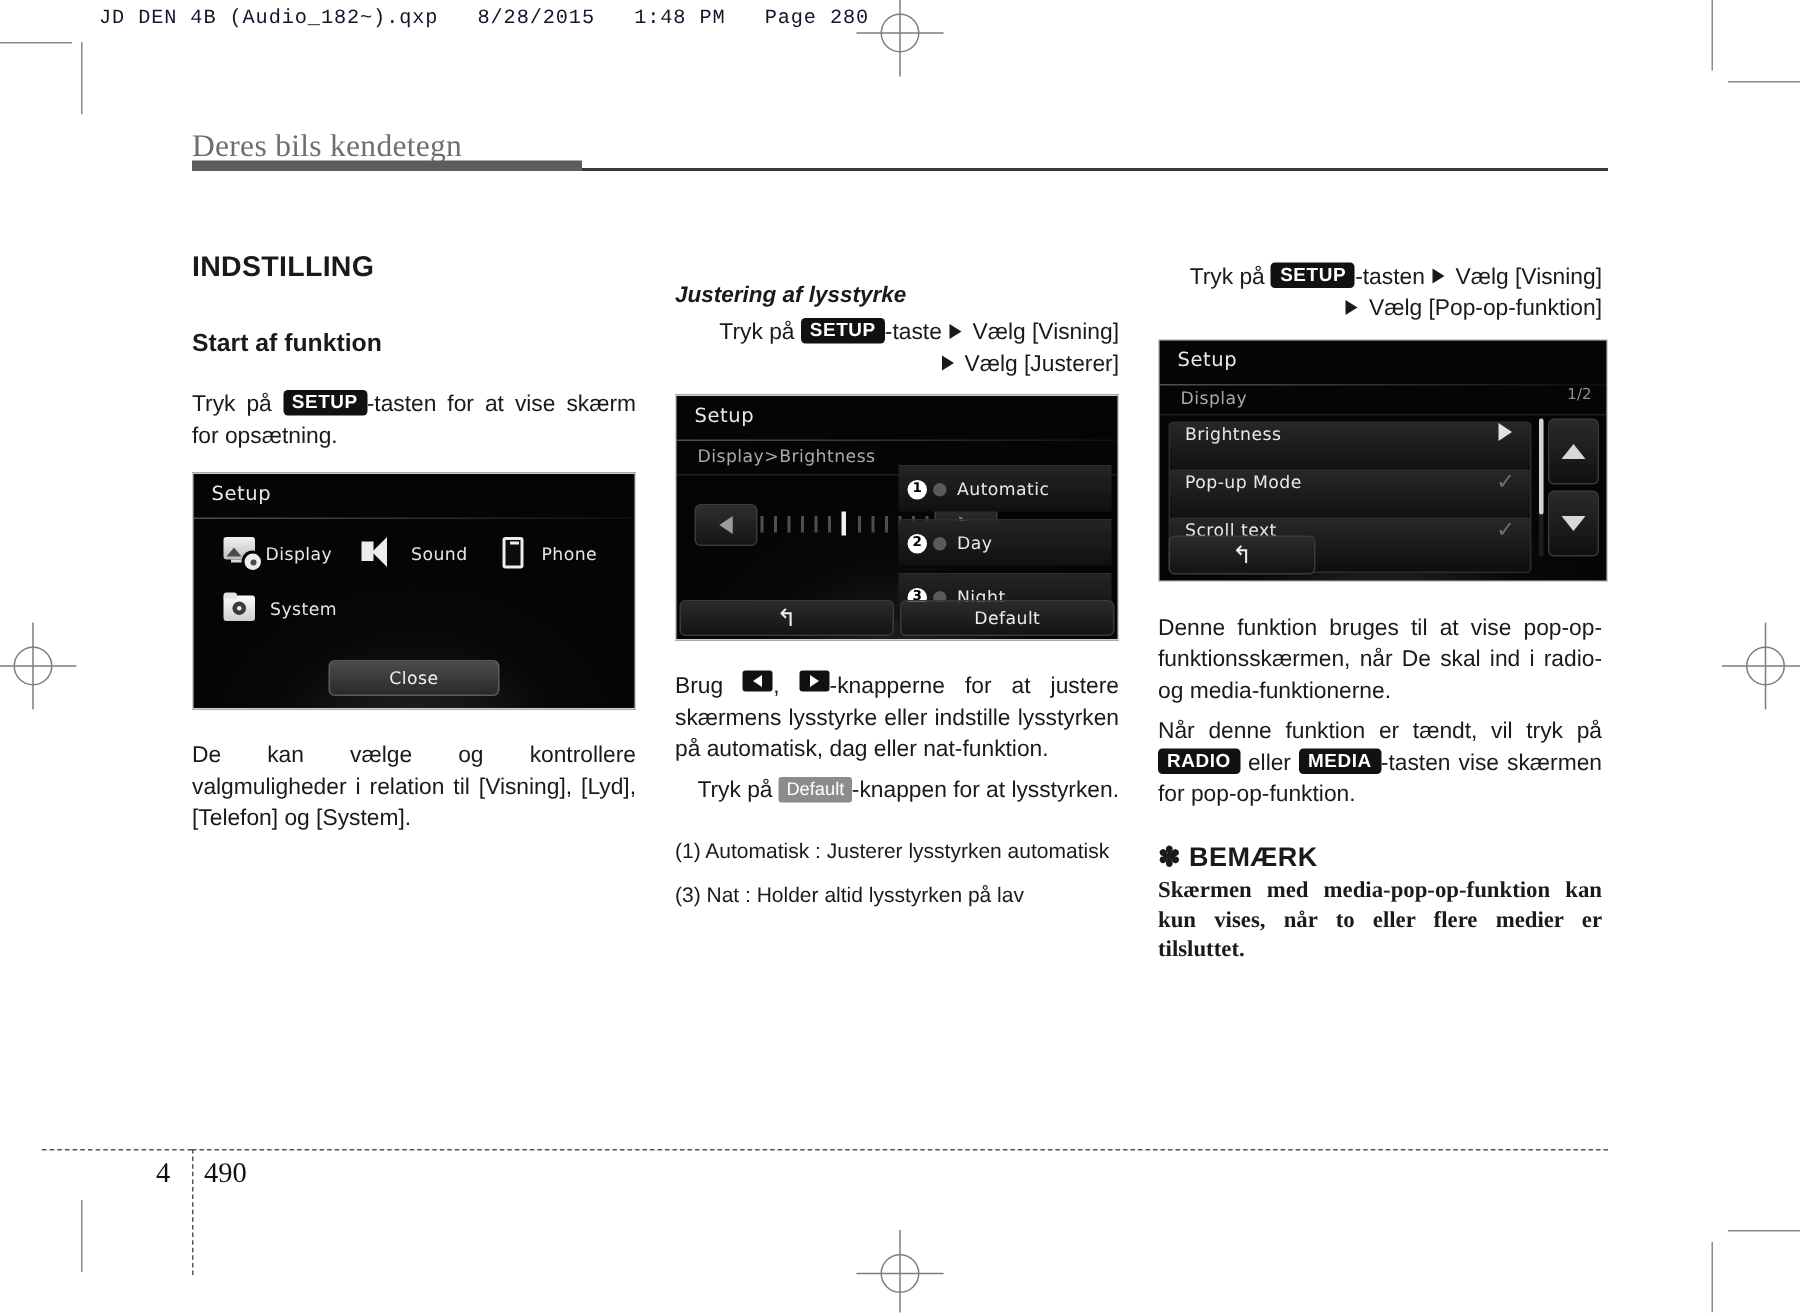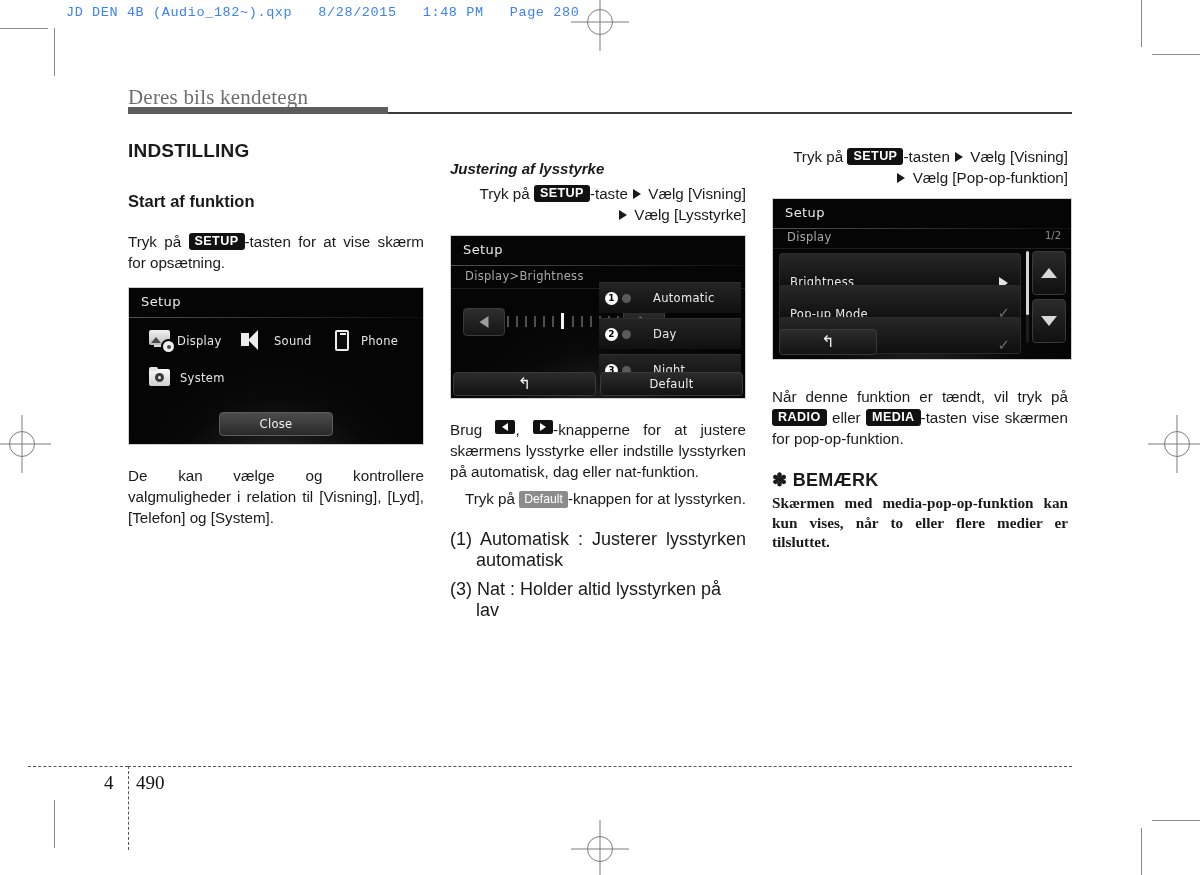--- a/index.html
+++ b/index.html
@@ -14,34 +14,34 @@
   .reg{position:absolute;width:34px;height:34px;}
   .reg:before,.reg:after{content:"";position:absolute;background:#7d7d7d;}
   .reg:before{left:50%;top:-12px;width:1px;height:58px;transform:translateX(-50%);}
   .reg:after{top:50%;left:-12px;height:1px;width:58px;transform:translateY(-50%);}
   .reg span{position:absolute;left:4px;top:4px;width:26px;height:26px;border:1px solid #7d7d7d;border-radius:50%;box-sizing:border-box;display:block;}
 
   
   .slug{
     position:absolute;left:66px;top:5px;
     font-family:"Liberation Mono","DejaVu Sans Mono",monospace;
-    font-size:13.5px;letter-spacing:0.6px;color:#3b82f6;white-space:pre;
+    font-size:13.5px;letter-spacing:0.6px;color:#0f172a;white-space:pre;
   }
 
   
   .runhead{
     position:absolute;left:128px;top:85px;
     font-family:"Liberation Serif", serif;
     font-size:21px;color:#6e6e6e;letter-spacing:0.2px;
   }
   .rule-dark{position:absolute;left:128px;top:107px;width:260px;height:7px;background:#5d5d5d;}
   .rule-thin{position:absolute;left:388px;top:112px;width:684px;height:1.6px;background:#3a3a3a;}
 
   
-  .col{position:absolute;top:140px;width:296px;}
+  .col{position:absolute;top:168px;width:296px;}
   .col1{left:128px;}
   .col2{left:450px;}
   .col3{left:772px;}
 
   h1.sec{font-size:19px;font-weight:bold;margin:0 0 0 0;letter-spacing:0.2px;}
   h2.sub{font-size:16.5px;font-weight:bold;margin:30px 0 0 0;}
   h2.sub2{font-size:16.5px;font-weight:bold;margin:0;}
   h3.it{font-size:15px;font-weight:bold;font-style:italic;margin:0;}
 
   p.body{
@@ -73,21 +73,21 @@
   .keyarrow i{position:absolute;left:50%;top:50%;transform:translate(-50%,-50%);
     width:0;height:0;border-top:4px solid transparent;border-bottom:4px solid transparent;}
   .keyarrow.left i{border-right:6px solid #fff;}
   .keyarrow.right i{border-left:6px solid #fff;}
   .tri{display:inline-block;width:0;height:0;
     border-top:5px solid transparent;border-bottom:5px solid transparent;
     border-left:8px solid #1a1a1a;vertical-align:0px;margin:0 3px 0 1px;}
 
   
   ul.numlist{list-style:none;margin:0;padding:0;}
-  ul.numlist li{font-size:18px;line-height:21px;padding-left:26px;text-indent:-26px;margin-bottom:8px;}
+  ul.numlist li{font-size:14px;line-height:21px;padding-left:26px;text-indent:-26px;margin-bottom:8px;}
   ul.numlist li.just{text-align:justify;}
 
   
   .note-title{font-size:18px;font-weight:bold;letter-spacing:0.3px;margin:0 0 2px 0;}
   .note-body{
     font-family:"Liberation Serif", serif;
     font-size:15.2px;font-weight:bold;line-height:19.5px;
     text-align:justify;margin:0;
   }
 
@@ -164,41 +164,41 @@
     position:absolute;right:4px;width:142px;height:30px;
     background:linear-gradient(#242424,#101010);border-top:1px solid #2e2e2e;
     display:flex;align-items:center;
   }
   .optrow .num{
     width:13px;height:13px;border-radius:50%;background:#fff;color:#000;
     font-size:9px;font-weight:bold;display:flex;align-items:center;justify-content:center;
     margin-left:6px;flex:none;
   }
   .optrow .dot{width:9px;height:9px;border-radius:50%;background:#5a5a5a;margin-left:4px;flex:none;}
-  .optrow .t{color:#e8e8e8;font-size:11.5px;margin-left:22px;letter-spacing:.3px;}
+  .optrow .t{color:#e8e8e8;font-size:11.5px;margin-left:7px;letter-spacing:.3px;}
   #shot2 .o1{top:46px;}
   #shot2 .o2{top:82px;}
   #shot2 .o3{top:118px;}
   #shot2 .botbar{position:absolute;left:0;right:0;bottom:0;height:28px;display:flex;}
   #shot2 .botbtn{
     flex:1;margin:2px;border-radius:4px;background:linear-gradient(#2b2b2b,#131313);
     border:1px solid #3a3a3a;display:flex;align-items:center;justify-content:center;
     color:#ededed;font-size:11.5px;letter-spacing:.3px;
   }
   .backglyph{font-size:16px;line-height:16px;color:#ededed;}
 
   
   #shot3{width:300px;height:162px;}
   #shot3 .crumb{position:absolute;left:14px;top:31px;color:#a9a9a9;font-size:11.5px;letter-spacing:.3px;}
   #shot3 .pageno{position:absolute;right:10px;top:31px;color:#8d8d8d;font-size:10px;}
   #shot3 .crumbbar{position:absolute;left:0;right:0;top:49px;height:1px;background:rgba(255,255,255,.10);}
   #shot3 .listitem{
     position:absolute;left:6px;width:242px;height:37px;border-radius:3px;
     background:linear-gradient(#272727,#0e0e0e);border:1px solid #2b2b2b;
-    display:flex;align-items:flex-end;box-sizing:border-box;
+    display:flex;align-items:flex-start;box-sizing:border-box;
   }
   #shot3 .listitem .t{color:#e8e8e8;font-size:11.5px;margin-left:10px;letter-spacing:.3px;}
   #shot3 .listitem .arr{position:absolute;right:12px;width:0;height:0;
     border-top:6px solid transparent;border-bottom:6px solid transparent;border-left:9px solid #e2e2e2;}
   #shot3 .listitem .chk{position:absolute;right:10px;color:#6f6f6f;font-size:15px;font-weight:bold;line-height:15px;}
   #shot3 .li1{top:54px;}
   #shot3 .li2{top:86px;}
   #shot3 .li3{top:118px;}
   #shot3 .scrollbar{position:absolute;left:253px;top:52px;width:3px;height:64px;background:#d5d5d5;border-radius:2px;}
   #shot3 .scrolltrack{position:absolute;left:253px;top:52px;width:3px;height:92px;background:#1d1d1d;border-radius:2px;}
@@ -307,21 +307,21 @@
     </div>
 
     <div class="sp20"></div>
     <p class="body">De kan vælge og kontrollere valgmuligheder i relation til [Visning], [Lyd], [Telefon] og [System].</p>
   </div>
 
   <div class="col col2">
     <div class="sp20"></div>
     <h3 class="it">Justering af lysstyrke</h3>
     <div class="sp6"></div>
-    <p class="body nj"><span>Tryk på</span> <span class="key">SETUP</span><span>-taste</span> <span class="tri"></span> <span>Vælg [Visning]</span><br><span class="tri"></span> <span>Vælg [Lysstyrke]</span></p>
+    <p class="body nj"><span>Tryk på</span> <span class="key">SETUP</span><span>-taste</span> <span class="tri"></span> <span>Vælg [Visning]</span><br><span class="tri"></span> <span>Vælg [Justerer]</span></p>
     <div class="sp10"></div>
 
     <div class="shot" id="shot2">
       <div class="glow"></div>
       <div class="shot-title">Setup</div>
       <div class="shot-titlebar"></div>
       <div class="crumb">Display&gt;Brightness</div>
       <div class="crumbbar"></div>
 
       <div class="arrbtn l">
@@ -416,20 +416,21 @@
       <div class="navbtn dn">
           <i></i>
         </div>
 
       <div class="backbtn">
           <span class="backglyph">↰</span>
         </div>
     </div>
 
     <div class="sp20"></div>
+    <p class="body">Denne funktion bruges til at vise pop-op-funktionsskærmen, når De skal ind i radio- og media-funktionerne.</p>
     <div class="sp6"></div>
     <p class="body"><span>Når denne funktion er tændt, vil tryk på</span> <span class="key">RADIO</span> <span>eller</span> <span class="key">MEDIA</span><span>-tasten vise skærmen for pop-op-funktion.</span></p>
     <div class="sp20"></div>
     <div class="note-title">✽ BEMÆRK</div>
     <p class="note-body">Skærmen med media-pop-op-funktion kan kun vises, når to eller flere medier er tilsluttet.</p>
   </div>
 
   <div class="foot-dash-l"></div>
   <div class="foot-dash-r"></div>
   <div class="foot-vert"></div>

